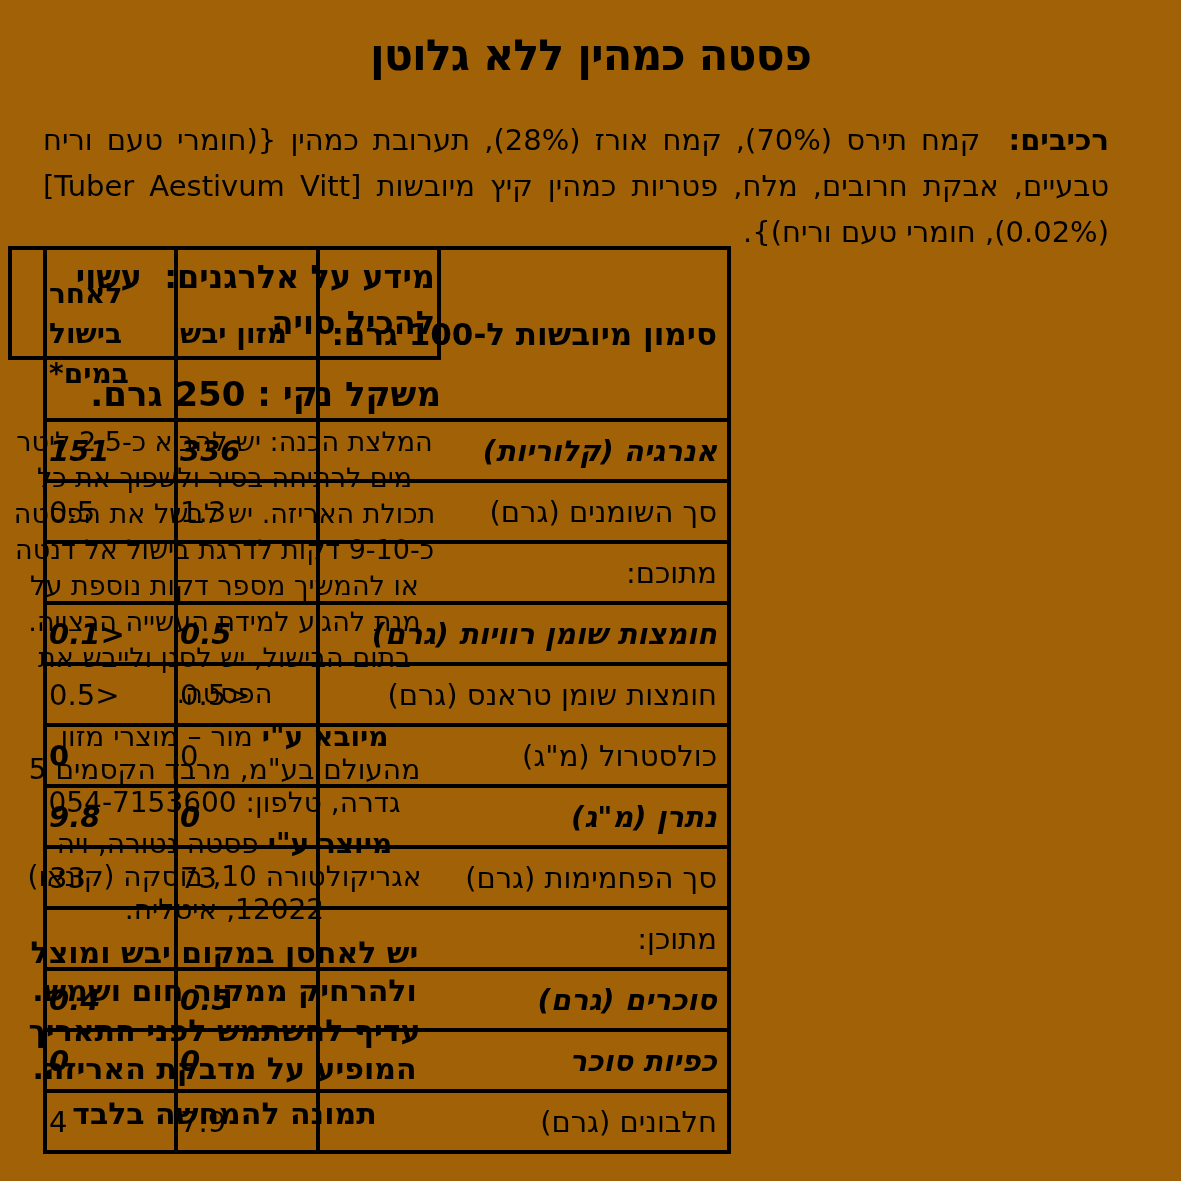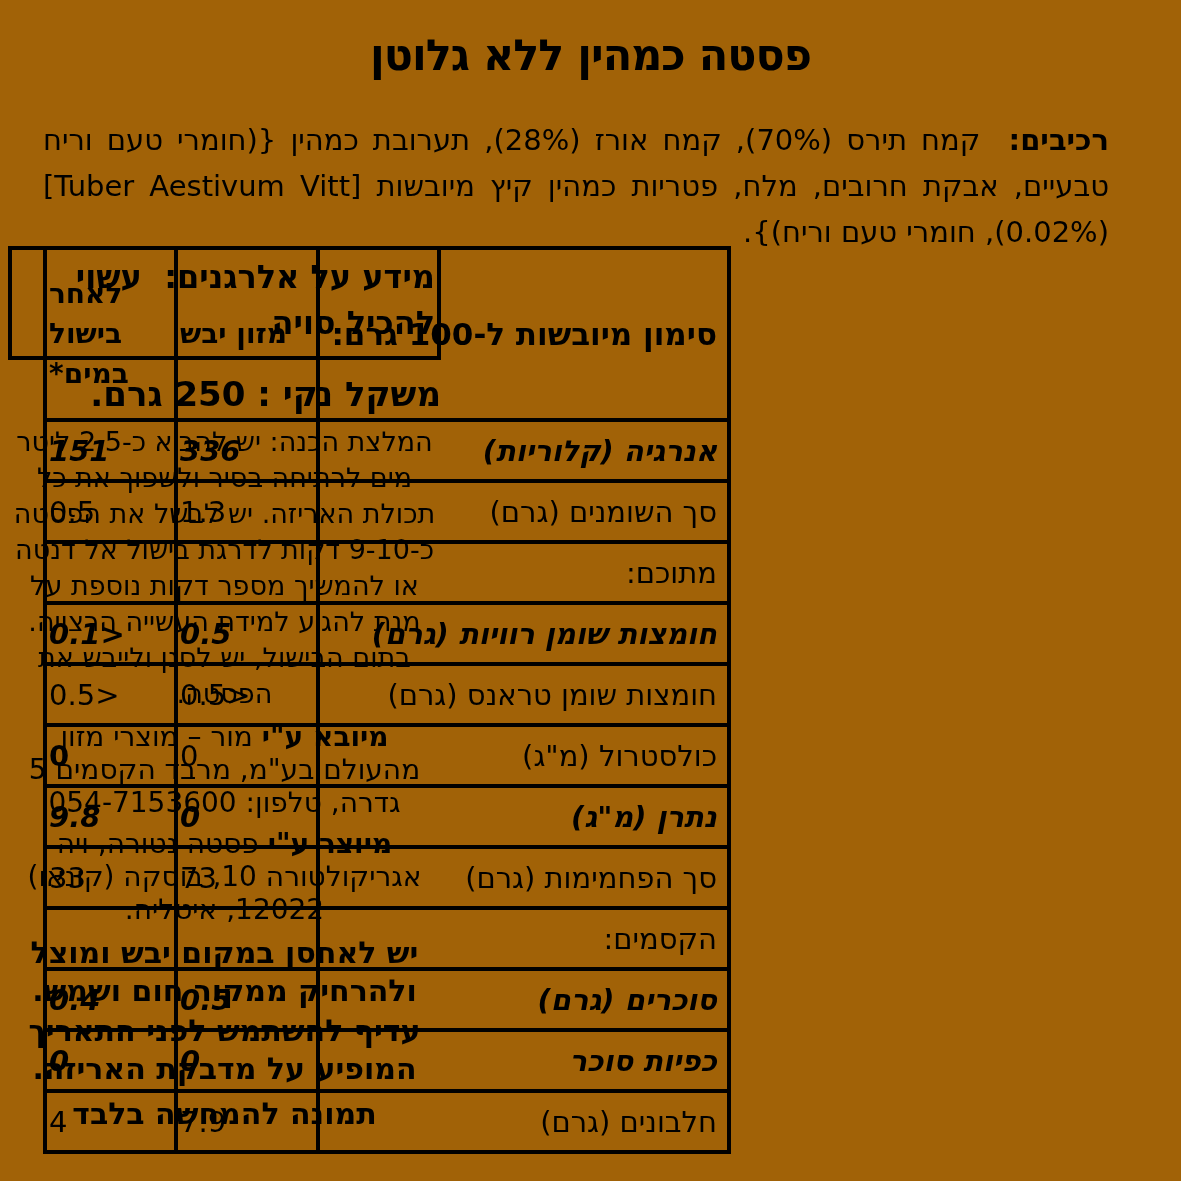--- a/index.html
+++ b/index.html
@@ -92,21 +92,21 @@
       <td class="lbl">נתרן (מ"ג)</td>
       <td class="val">0</td>
       <td class="val">9.8</td>
     </tr>
     <tr>
       <td class="lbl">סך הפחמימות (גרם)</td>
       <td class="val">73</td>
       <td class="val">33</td>
     </tr>
     <tr>
-      <td class="lbl">הקסמים:</td>
+      <td class="lbl">מתוכן:</td>
       <td class="val"></td>
       <td class="val"></td>
     </tr>
     <tr class="bold-row">
       <td class="lbl">סוכרים (גרם)</td>
       <td class="val">0.5</td>
       <td class="val">0.4</td>
     </tr>
     <tr class="bold-row">
       <td class="lbl">כפיות סוכר</td>

